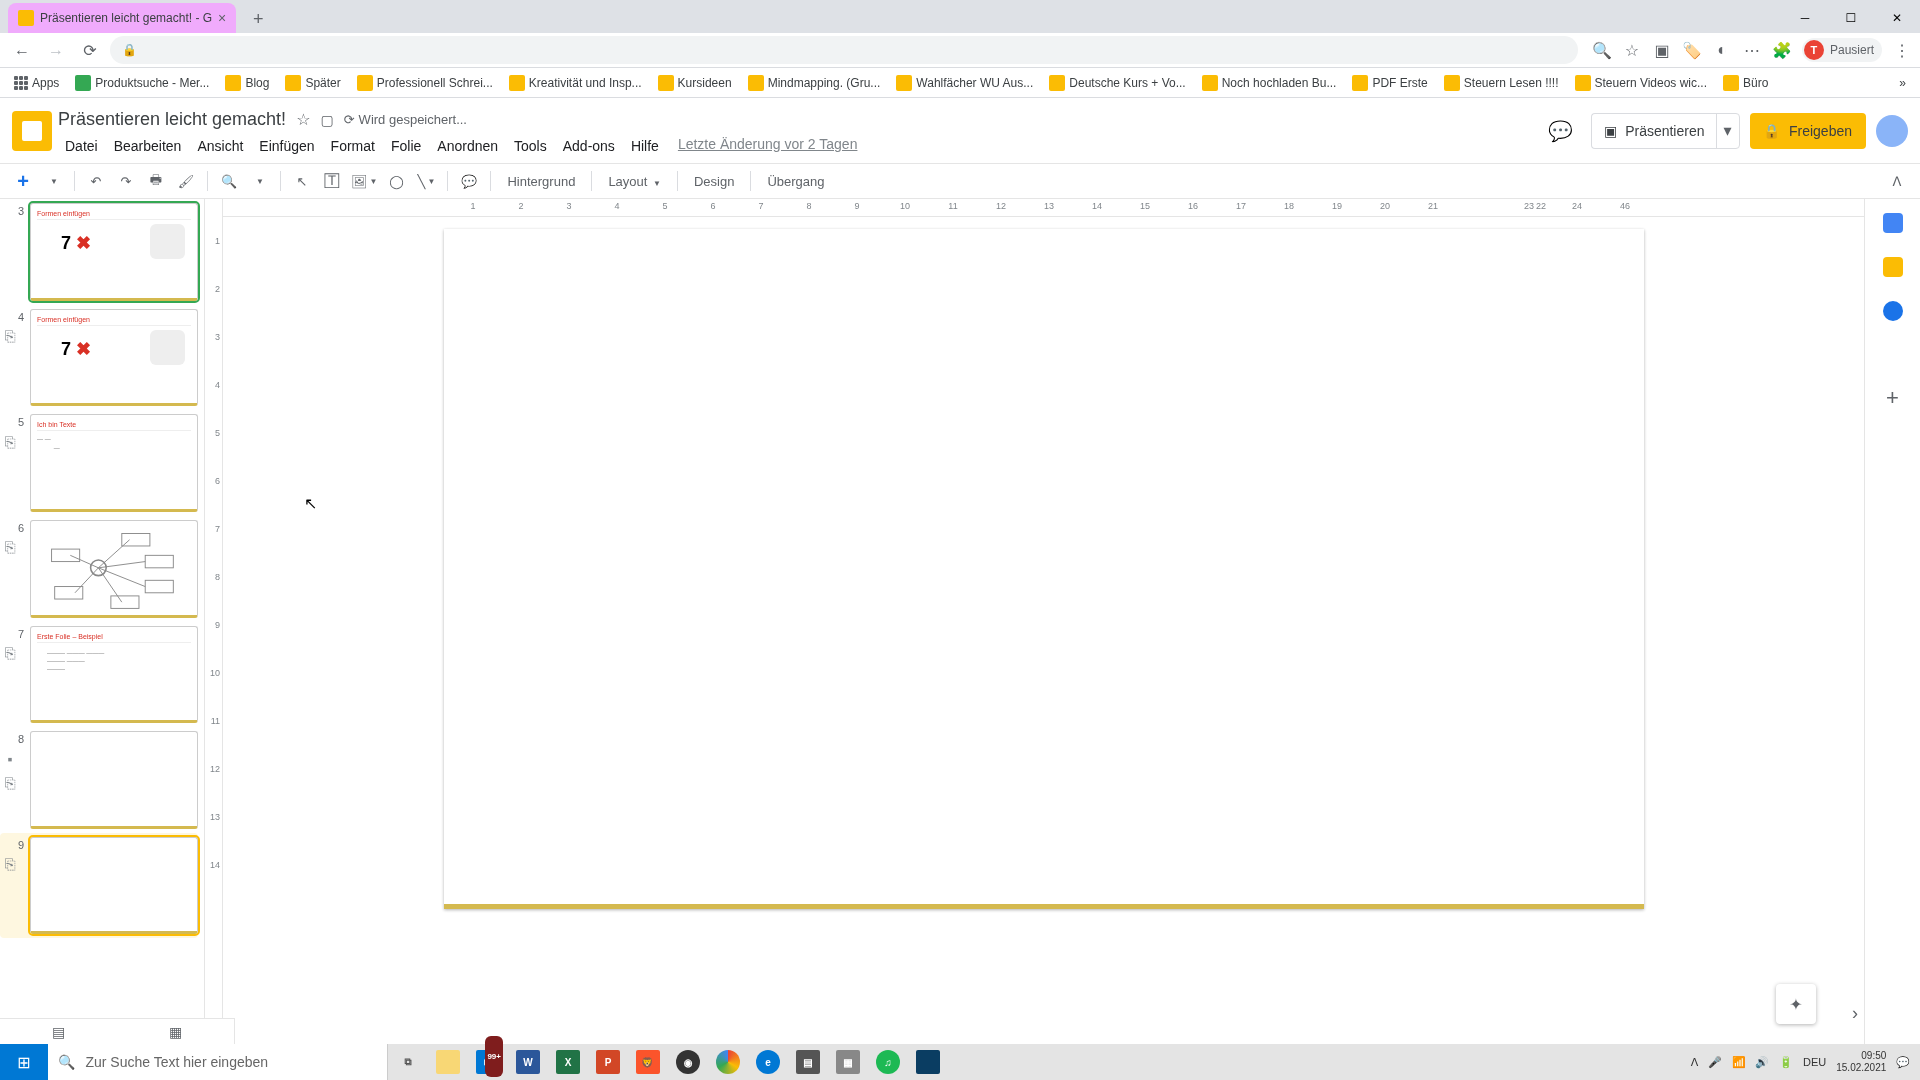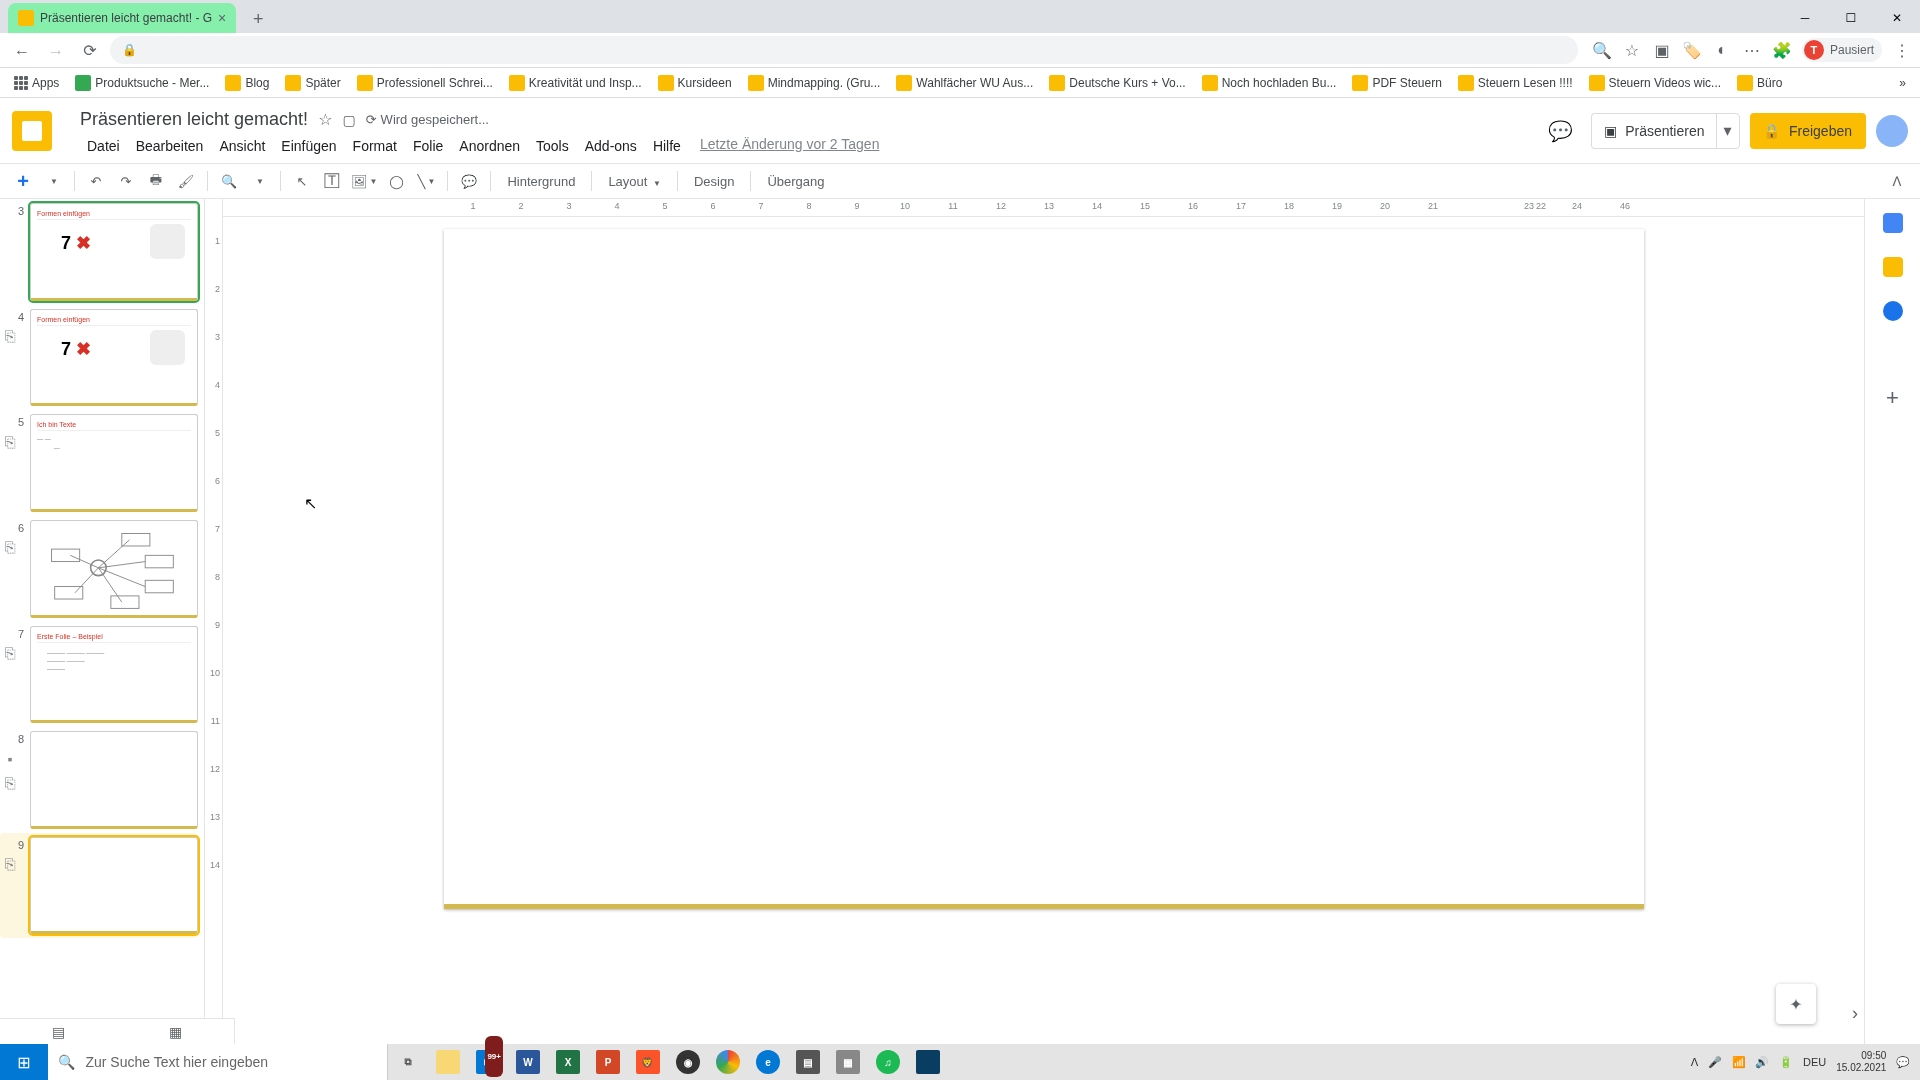--- a/index.html
+++ b/index.html
@@ -1,20 +1,20 @@
 <!DOCTYPE html>
 <html><head>
 <meta charset="utf-8">
 <style>
 * { margin: 0; padding: 0; box-sizing: border-box; font-family: Arial, "Segoe UI", sans-serif; }
 body { width: 1920px; height: 1080px; overflow: hidden; background: #fff; }
 
 
 .browser-top { height: 33px; background: #dee1e6; display: flex; align-items: flex-end; }
-.tab { height: 30px; background: #86efac; border-radius: 8px 8px 0 0; display: flex; align-items: center; padding: 0 10px; margin-left: 8px; min-width: 220px; gap: 6px; font-size: 12px; color: #3c4043; }
+.tab { height: 30px; background: #f0abfc; border-radius: 8px 8px 0 0; display: flex; align-items: center; padding: 0 10px; margin-left: 8px; min-width: 220px; gap: 6px; font-size: 12px; color: #3c4043; }
 .tab-favicon { width: 16px; height: 16px; background: #fbbc04; border-radius: 2px; }
 .tab-close { margin-left: auto; font-size: 14px; color: #5f6368; cursor: pointer; }
 .newtab { width: 28px; height: 28px; display: flex; align-items: center; justify-content: center; color: #5f6368; font-size: 18px; margin-left: 8px; }
 .win-controls { margin-left: auto; display: flex; }
 .win-btn { width: 46px; height: 30px; display: flex; align-items: center; justify-content: center; color: #000; font-size: 12px; }
 
 .addr-bar { height: 35px; background: #fff; display: flex; align-items: center; padding: 0 8px; gap: 6px; border-bottom: 1px solid #dadce0; }
 .nav-icon { width: 28px; height: 28px; display: flex; align-items: center; justify-content: center; color: #5f6368; font-size: 16px; border-radius: 50%; }
 .nav-icon.disabled { color: #bdc1c6; }
 .url-field { flex: 1; height: 28px; background: #f1f3f4; border-radius: 14px; display: flex; align-items: center; padding: 0 12px; gap: 8px; font-size: 14px; color: #202124; }
@@ -25,21 +25,21 @@
 .profile-av { width: 20px; height: 20px; border-radius: 50%; background: #ea4335; color: #fff; display: flex; align-items: center; justify-content: center; font-size: 11px; font-weight: bold; }
 
 .bookmarks { height: 30px; background: #fff; display: flex; align-items: center; padding: 0 8px; gap: 4px; font-size: 12px; color: #3c4043; border-bottom: 1px solid #dadce0; }
 .bm { display: flex; align-items: center; gap: 4px; padding: 0 6px; height: 24px; }
 .bm-ico { width: 16px; height: 16px; border-radius: 2px; }
 .bm-folder { background: #fbbc04; }
 .bm-apps { display: grid; grid-template-columns: 1fr 1fr 1fr; gap: 1px; width: 14px; height: 14px; }
 .bm-apps div { background: #5f6368; border-radius: 1px; }
 
 
-.slides-header { height: 65px; display: flex; align-items: center; padding: 6px 12px; gap: 24px; }
+.slides-header { height: 65px; display: flex; align-items: center; padding: 6px 12px; gap: 2px; }
 .slides-logo { width: 40px; height: 40px; background: #fbbc04; border-radius: 4px; position: relative; margin-right: 4px; }
 .slides-logo::after { content: ""; position: absolute; inset: 10px; background: #fff; border-radius: 2px; }
 .doc-area { flex: 1; }
 .doc-title-row { display: flex; align-items: center; gap: 10px; height: 28px; }
 .doc-title { font-size: 18px; color: #3c4043; }
 .doc-star { color: #5f6368; font-size: 16px; }
 .doc-move { color: #5f6368; font-size: 14px; }
 .doc-saving { color: #5f6368; font-size: 13px; display: flex; align-items: center; gap: 4px; }
 .menubar { display: flex; gap: 2px; margin-top: 2px; }
 .menu-item { font-size: 14px; color: #202124; padding: 2px 7px; }
@@ -207,21 +207,21 @@
   <div class="bm">
       <div class="bm-ico bm-folder"></div>
       <span>Deutsche Kurs + Vo...</span>
     </div>
   <div class="bm">
       <div class="bm-ico bm-folder"></div>
       <span>Noch hochladen Bu...</span>
     </div>
   <div class="bm">
       <div class="bm-ico bm-folder"></div>
-      <span>PDF Steuern</span>
+      <span>PDF Erste</span>
     </div>
   <div class="bm">
       <div class="bm-ico bm-folder"></div>
       <span>Steuern Lesen !!!!</span>
     </div>
   <div class="bm">
       <div class="bm-ico bm-folder"></div>
       <span>Steuern Videos wic...</span>
     </div>
   <div class="bm">

